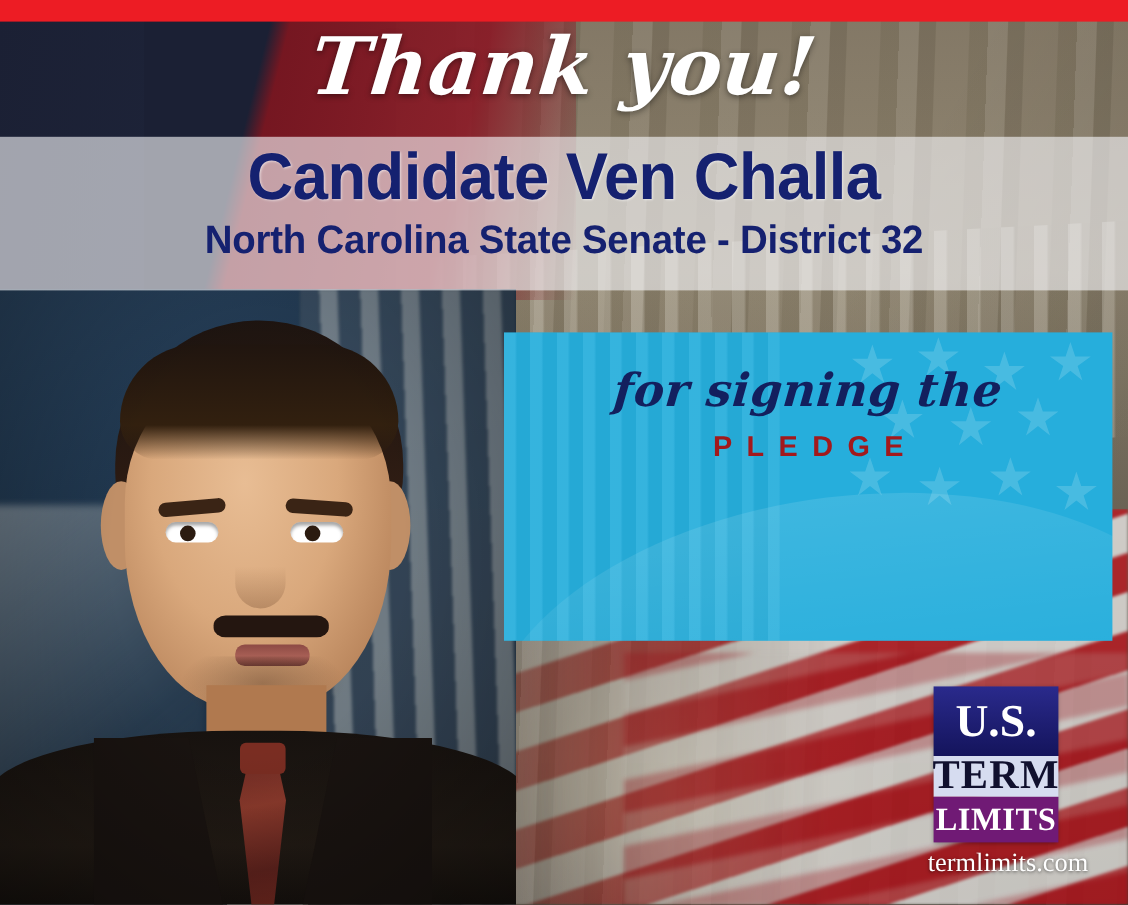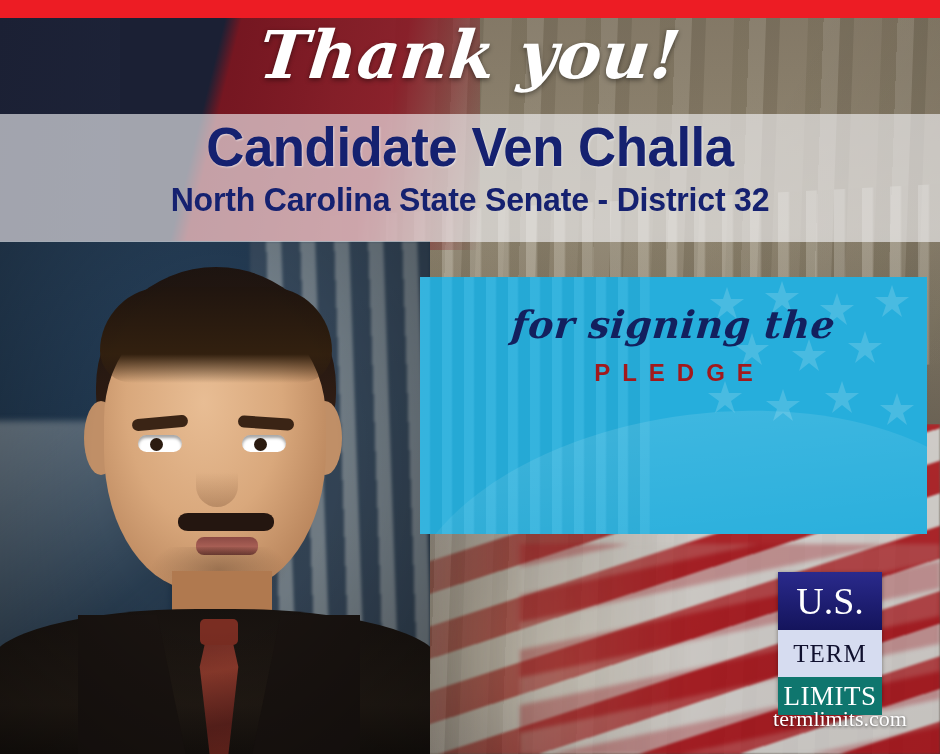--- a/index.html
+++ b/index.html
@@ -351,39 +351,39 @@
     position: absolute;
     left: 778px; top: 572px; width: 104px; height: 130px;
     z-index: 10;
     box-shadow: 0 1px 4px rgba(0,0,0,0.4);
   }
   .ustl-band {
     display: flex;
     align-items: center;
     justify-content: center;
     font-family: "Liberation Serif", serif;
-    font-weight: 400;
+    font-weight: 700;
   }
   .ustl-us {
     height: 58px;
     background: linear-gradient(180deg, #2a2a8c 0%, #14145c 100%);
     color: #ffffff;
     font-size: 38px;
     letter-spacing: 0px;
   }
   .ustl-term {
-    height: 47px;
+    height: 34px;
     background: #d6dcf0;
     color: #10102e;
-    font-size: 25px;
+    font-size: 34px;
     letter-spacing: 1px;
   }
   .ustl-limits {
     height: 38px;
-    background: #0f766e;
+    background: #701a75;
     color: #ffffff;
     font-size: 27px;
     letter-spacing: 0.5px;
   }
   .site-url {
     position: absolute;
     left: 720px; top: 706px; width: 240px;
     text-align: center;
     z-index: 10;
     font-family: "Liberation Serif", serif;

